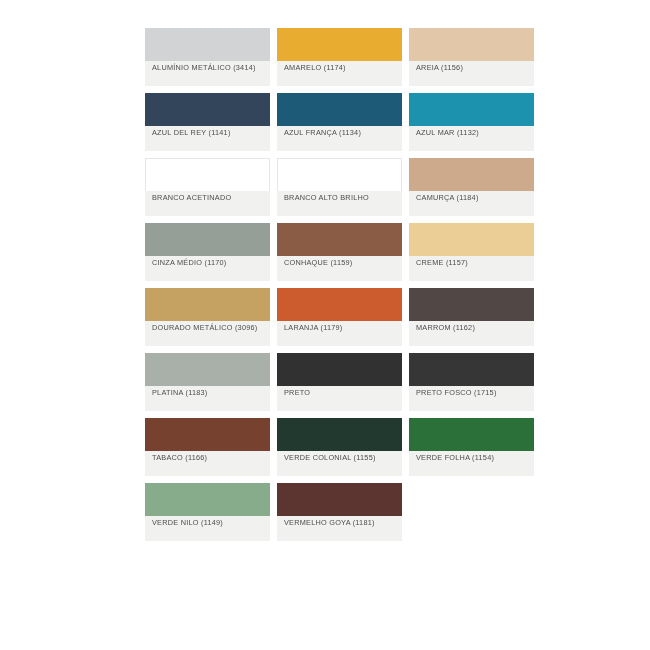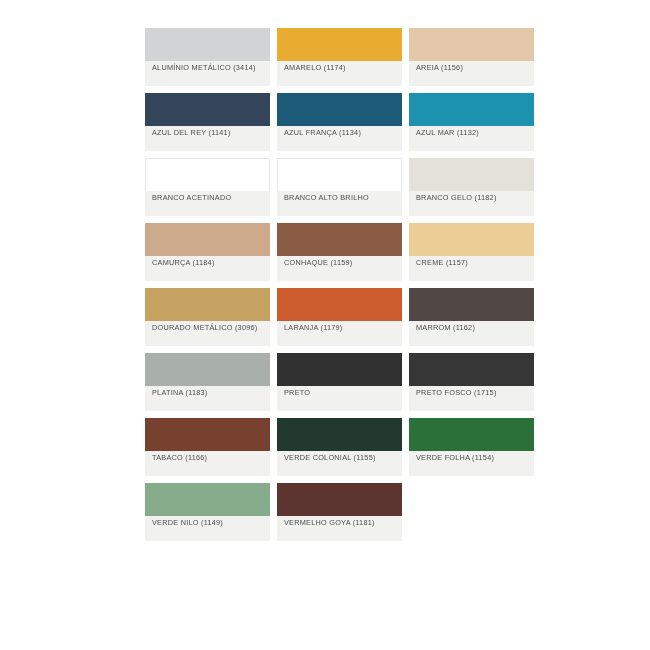--- a/index.html
+++ b/index.html
@@ -95,26 +95,26 @@
       </div>
       <div class="swatch-card">
         <div class="swatch-color bordered" style="background: rgb(255, 255, 255);"></div>
         <div class="swatch-label">BRANCO ACETINADO</div>
       </div>
       <div class="swatch-card">
         <div class="swatch-color bordered" style="background: rgb(255, 255, 255);"></div>
         <div class="swatch-label">BRANCO ALTO BRILHO</div>
       </div>
       <div class="swatch-card">
-        <div class="swatch-color" style="background: rgb(227, 226, 216);"></div>
-        <div class="swatch-label">BRANCO GELO (1182)</div>
+        <div class="swatch-color" style="background: rgb(204, 170, 139);"></div>
+        <div class="swatch-label">CAMURÇA (1184)</div>
       </div>
       <div class="swatch-card">
-        <div class="swatch-color" style="background: rgb(204, 170, 139);"></div>
-        <div class="swatch-label">CAMURÇA (1184)</div>
+        <div class="swatch-color" style="background: rgb(150, 158, 152);"></div>
+        <div class="swatch-label">CINZA MÉDIO (1170)</div>
       </div>
       <div class="swatch-card">
         <div class="swatch-color" style="background: rgb(139, 92, 69);"></div>
         <div class="swatch-label">CONHAQUE (1159)</div>
       </div>
       <div class="swatch-card">
         <div class="swatch-color" style="background: rgb(235, 206, 149);"></div>
         <div class="swatch-label">CREME (1157)</div>
       </div>
       <div class="swatch-card">

